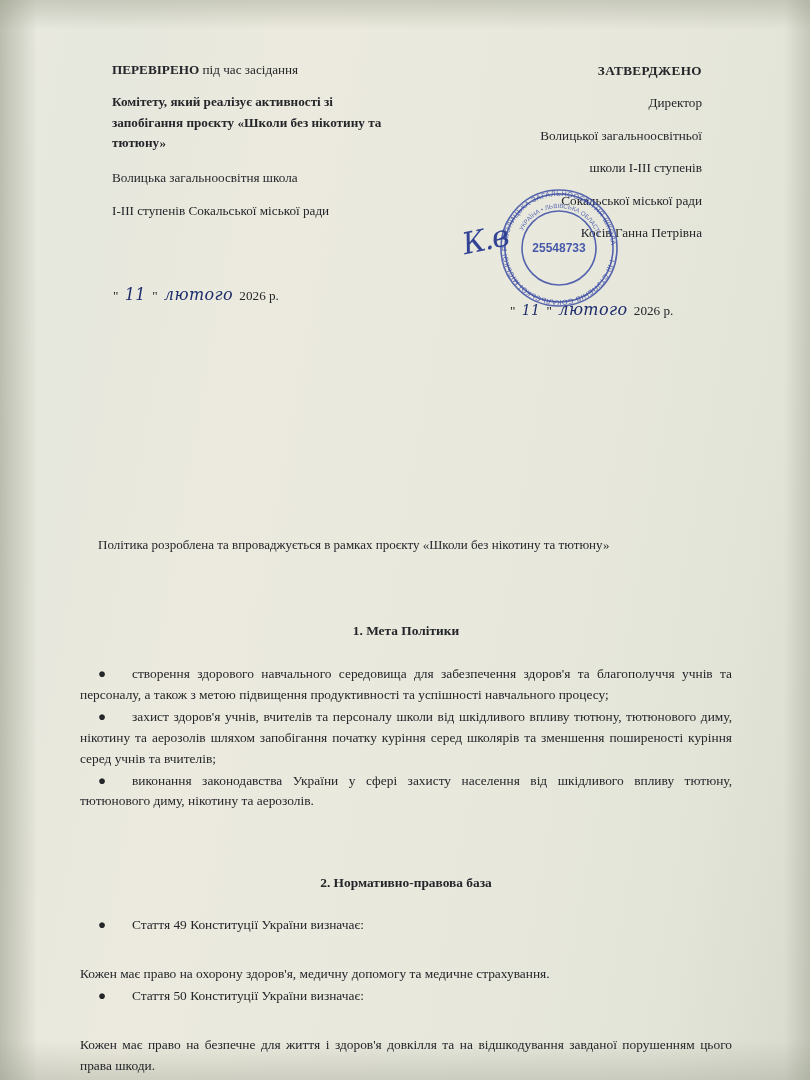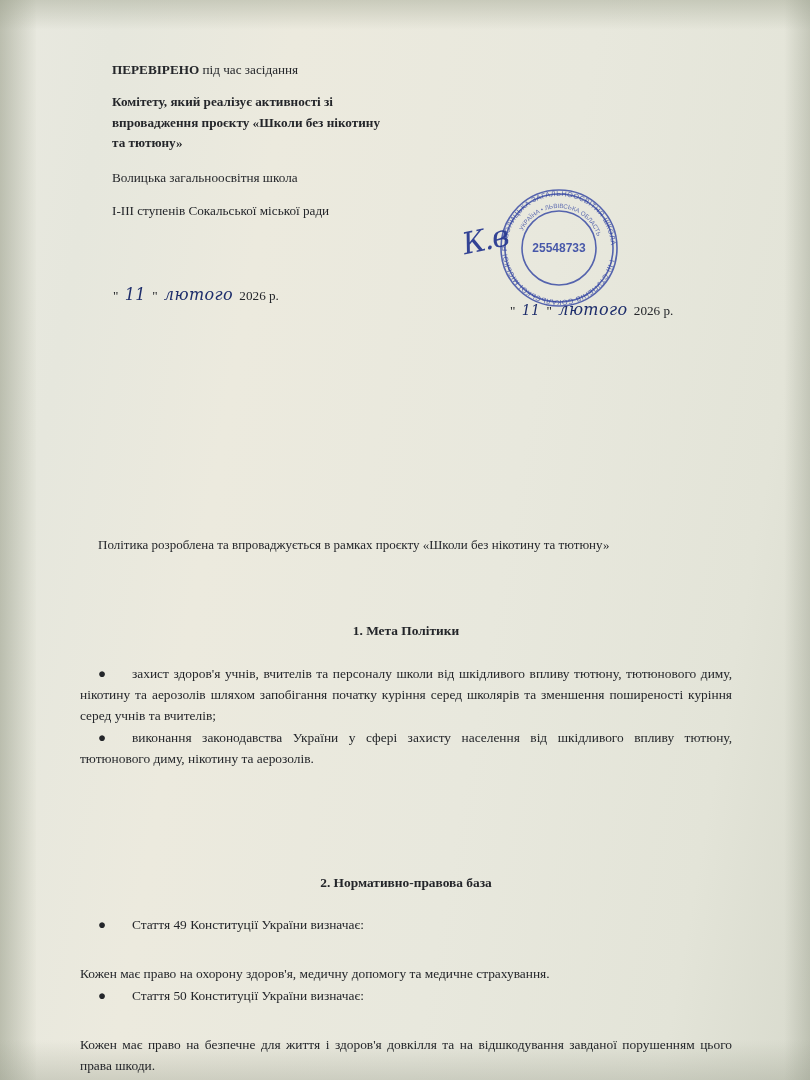--- a/index.html
+++ b/index.html
@@ -223,23 +223,31 @@
   <div class="shade-top"></div>
   <div class="shade-left"></div>
   <div class="shade-right"></div>
   <div class="shade-bottom"></div>
 
   <div class="content">
 
     <div class="header">
       <div class="hdr-left">
         <div class="line1"><span>ПЕРЕВІРЕНО</span><span class="reg"> під час засідання</span></div>
-        <div class="committee">Комітету, який реалізує активності зі впровадження проєкту «Школи без нікотину та тютюну»</div>
+        <div class="committee">Комітету, який реалізує активності зі запобігання проєкту «Школи без нікотину та тютюну»</div>
         <div class="school">Волицька загальноосвітня школа</div>
         <div class="school2">І-ІІІ ступенів Сокальської міської ради</div>
+      </div>
+      <div class="hdr-right">
+        <div class="approved">ЗАТВЕРДЖЕНО</div>
+        <div class="r-line">Директор</div>
+        <div class="r-line">Волицької загальноосвітньої</div>
+        <div class="r-line">школи І-ІІІ ступенів</div>
+        <div class="r-line">Сокальської міської ради</div>
+        <div class="r-line">Косів Ганна Петрівна</div>
       </div>
     </div>
 
     <div class="stamp">
       <svg width="145" height="145" viewBox="0 0 145 145" xmlns="http://www.w3.org/2000/svg">
         <defs>
           <path id="arcOuter" d="M 20,72 A 52,52 0 1 1 124,72"></path>
           <path id="arcOuterBot" d="M 124,72 A 52,52 0 1 1 20,72"></path>
           <path id="arcInner" d="M 32,72 A 40,40 0 1 1 112,72"></path>
           <path id="arcInnerBot" d="M 112,72 A 40,40 0 1 1 32,72"></path>
@@ -276,20 +284,23 @@
       <span class="hw">лютого</span>
       <span>2026 р.</span>
     </div>
 
 
     <div class="para p-intro"><span class="ind"></span><span>Політика розроблена та впроваджується в рамках проєкту «Школи без нікотину та тютюну»</span></div>
 
     <div class="sec-head sec1">1. Мета Політики</div>
     <div class="bullets b1">
       <div class="bullet-row">
+        <span class="dot">●</span><span>створення здорового навчального середовища для забезпечення здоров'я та благополуччя учнів та персоналу, а також з метою підвищення продуктивності та успішності навчального процесу;</span>
+      </div>
+      <div class="bullet-row">
         <span class="dot">●</span><span>захист здоров'я учнів, вчителів та персоналу школи від шкідливого впливу тютюну, тютюнового диму, нікотину та аерозолів шляхом запобігання початку куріння серед школярів та зменшення поширеності куріння серед учнів та вчителів;</span>
       </div>
       <div class="bullet-row">
         <span class="dot">●</span><span>виконання законодавства України у сфері захисту населення від шкідливого впливу тютюну, тютюнового диму, нікотину та аерозолів.</span>
       </div>
     </div>
 
     <div class="sec-head sec2">2. Нормативно-правова база</div>
     <div class="bullets b2">
       <div class="bullet-row">

